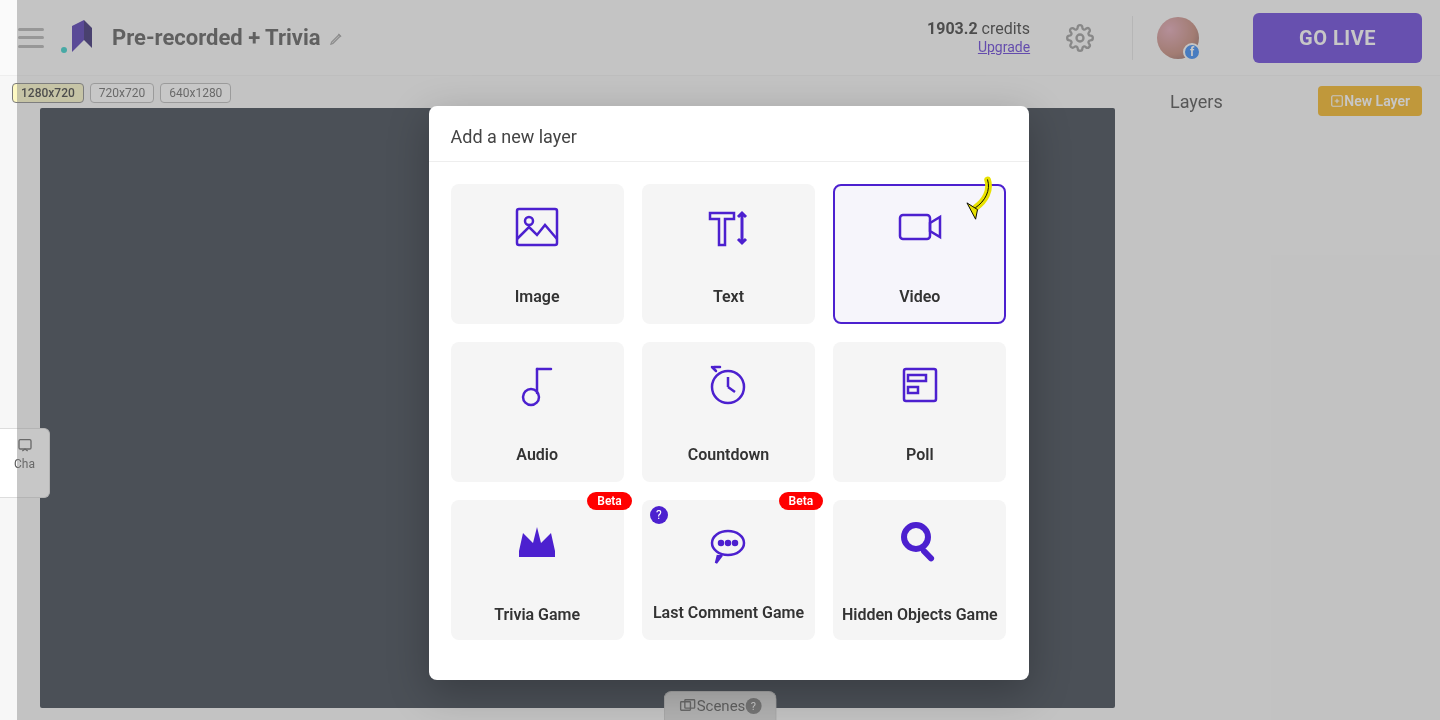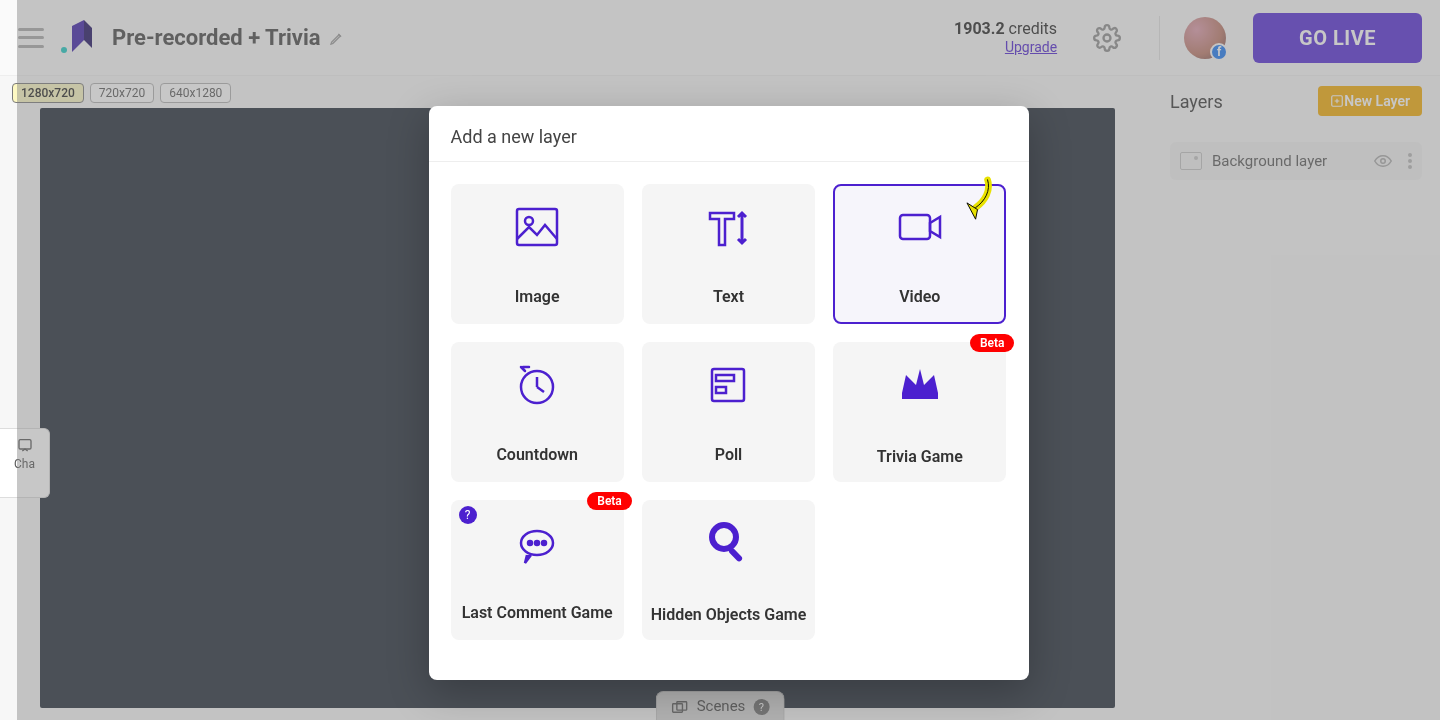--- a/index.html
+++ b/index.html
@@ -19,21 +19,21 @@
   .pencil { width:16px; height:16px; color:#999; }
   .flex-spacer { flex:1; }
   .credits { text-align:right; line-height:1.1; margin-right:8px; }
   .credits-top { font-size:16px; color:#222; }
   .credits-top .num { font-weight:700; }
   .upgrade { font-size:14px; color:var(--purple); text-decoration:underline; cursor:pointer; }
   .gear { width:28px; height:28px; color:#8c8c8c; stroke:#8c8c8c; margin:0 14px; cursor:pointer; }
   .vdiv { width:1px; height:44px; background:#e0e0e0; margin:0 10px; }
   .avatar { width:42px; height:42px; border-radius:50%; position:relative; background:radial-gradient(circle at 30% 30%,#d9a,#b76 60%,#644); }
   .avatar .fb { position:absolute; right:-2px; bottom:-2px; width:18px; height:18px; border-radius:50%; background:#1877f2; color:#fff; font-weight:700; font-size:12px; display:flex; align-items:center; justify-content:center; border:2px solid #fafafa; }
-  .golive { margin-left:13px; background:var(--purple2); color:#fff; font-size:20px; font-weight:700; letter-spacing:.5px; padding:0 46px; height:50px; border:none; border-radius:6px; cursor:pointer; }
+  .golive { margin-left:40px; background:var(--purple2); color:#fff; font-size:20px; font-weight:700; letter-spacing:.5px; padding:0 46px; height:50px; border:none; border-radius:6px; cursor:pointer; }
   
   .size-pills { position:absolute; top:83px; left:12px; display:flex; gap:6px; z-index:2; }
   .pill { font-size:12px; padding:2px 8px; border:1px solid #b0b0b0; border-radius:4px; background:#fff; color:#555; cursor:pointer; }
   .pill.active { background:#fef9c3; border-color:#7a7a7a; color:#222; font-weight:500; }
   
   .workspace { position:absolute; top:108px; left:40px; width:1075px; height:600px; background:#1e2734; border-radius:2px; }
   
   .rightpanel { position:absolute; top:86px; right:18px; width:252px; }
   .rp-head { display:flex; align-items:center; justify-content:space-between; margin-bottom:26px; }
   .rp-title { font-size:18px; color:#333; }
@@ -43,21 +43,21 @@
   .layer-item .thumb::after { content:""; position:absolute; right:3px; top:3px; width:4px; height:4px; border-radius:50%; background:#c2c2c2; }
   .layer-item .spacer { flex:1; }
   .eye { width:18px; height:18px; color:#a6a6a6; }
   .dots { display:flex; flex-direction:column; gap:2px; margin-left:6px; cursor:pointer; }
   .dots span { width:4px; height:4px; border-radius:50%; background:#b4b4b4; }
   
   .chat-tab { position:absolute; left:0; top:428px; width:50px; height:70px; background:#fff; border:1px solid #ddd; border-left:none; border-radius:0 6px 6px 0; display:flex; flex-direction:column; align-items:center; padding-top:8px; font-size:12px; color:#555; }
   .chat-tab svg { width:16px; height:16px; margin-bottom:4px; }
   .chat-tab span { writing-mode:horizontal-tb; font-size:12px; }
   
-  .scenes { position:absolute; bottom:0; left:50%; transform:translateX(-50%); background:#d8d8d8; border:1px solid #bcbcbc; border-bottom:none; border-radius:8px 8px 0 0; padding:5px 14px; font-size:15px; color:#444; display:flex; align-items:flex-end; gap:8px; }
+  .scenes { position:absolute; bottom:0; left:50%; transform:translateX(-50%); background:#d8d8d8; border:1px solid #bcbcbc; border-bottom:none; border-radius:8px 8px 0 0; padding:5px 14px; font-size:15px; color:#444; display:flex; align-items:center; }
   .scenes .q { width:16px; height:16px; border-radius:50%; background:#6a6a6a; color:#fff; font-size:11px; display:flex; align-items:center; justify-content:center; }
   
   .overlay { position:absolute; inset:0; background:rgba(130,130,130,.45); display:flex; align-items:flex-start; justify-content:center; padding-top:106px; z-index:10;margin-left:17px; }
   .modal { width:600px; background:#fff; border-radius:8px; box-shadow:0 12px 40px rgba(0,0,0,.25); padding:0 0 18px; position:relative; }
   .modal-head { padding:20px 22px 14px; font-size:18px; color:#444; border-bottom:1px solid #eee; }
   .grid { display:grid; grid-template-columns:repeat(3,1fr); gap:18px; padding:22px; }
   .tile { background:#f5f5f5; border-radius:8px; height:140px; display:flex; flex-direction:column; align-items:center; justify-content:center; gap:36px; cursor:pointer; position:relative; }
   .tile.selected { border:2px solid var(--purple); background:#f6f5fb; }
   .tile .lbl { font-size:16px; font-weight:600; color:#333; }
   .tile svg { width:48px; height:48px; stroke:var(--purple); fill:none; stroke-width:2.5; }
@@ -135,34 +135,20 @@
   <div class="rp-head">
     <span class="rp-title">Layers</span>
     <button class="newlayer">
       <svg width="14" height="14" viewBox="0 0 24 24" fill="#fff">
           <rect x="3" y="3" width="18" height="18" rx="2" fill="none" stroke="#fff" stroke-width="2"></rect>
           <path d="M12 8v8M8 12h8" stroke="#fff" stroke-width="2"></path>
         </svg>
       <span>New Layer</span>
     </button>
   </div>
-  <div class="layer-item">
-    <div class="thumb"></div>
-    <span>Background layer</span>
-    <span class="spacer"></span>
-    <svg class="eye" viewBox="0 0 24 24" fill="none" stroke="currentColor" stroke-width="2">
-        <path d="M1 12s4-7 11-7 11 7 11 7-4 7-11 7S1 12 1 12z"></path>
-        <circle cx="12" cy="12" r="3"></circle>
-      </svg>
-    <div class="dots">
-        <span></span>
-        <span></span>
-        <span></span>
-      </div>
-  </div>
 </div>
 
 <div class="overlay">
   <div class="modal">
     <div class="modal-head">Add a new layer</div>
     <div class="grid">
 
       <div class="tile">
         <svg viewBox="0 0 48 48">
             <rect x="4" y="6" width="40" height="36" rx="2"></rect>
@@ -186,20 +172,28 @@
           <path d="M55 8 C 62 30 50 52 30 66" fill="none" stroke="#000" stroke-width="2" stroke-linecap="round"></path>
           <path d="M12 56 L34 70 L30 90 Z" fill="#e8e100" stroke="#000" stroke-width="2"></path>
         </svg>
         <svg viewBox="0 0 48 48">
             <rect x="4" y="12" width="30" height="24" rx="3"></rect>
             <path d="M34 20l10-6v20l-10-6z"></path>
           </svg>
         <span class="lbl">Video</span>
       </div>
 
+      <div class="tile">
+        <svg viewBox="0 0 48 48">
+            <path d="M24 8v24" stroke-linecap="round"></path>
+            <circle cx="18" cy="36" r="8"></circle>
+            <path d="M24 8h14" stroke-linecap="round"></path>
+          </svg>
+        <span class="lbl">Audio</span>
+      </div>
 
       <div class="tile">
         <svg viewBox="0 0 48 48">
             <circle cx="24" cy="26" r="16"></circle>
             <path d="M24 26l0-10M24 26l7 5"></path>
             <path d="M12 10l-4-4M10 6l6 0" stroke-linecap="round"></path>
           </svg>
         <span class="lbl">Countdown</span>
       </div>
 

